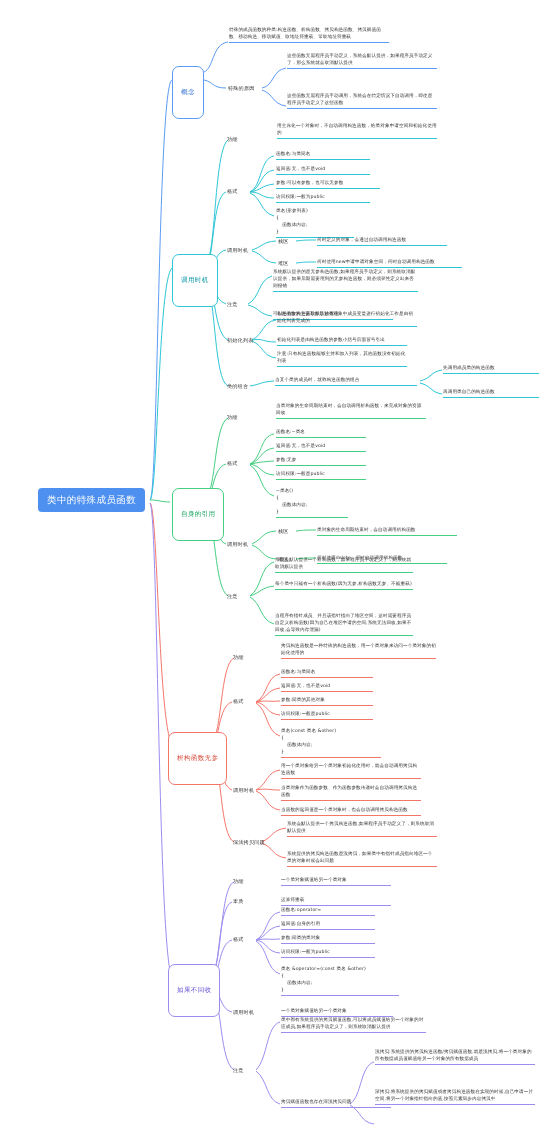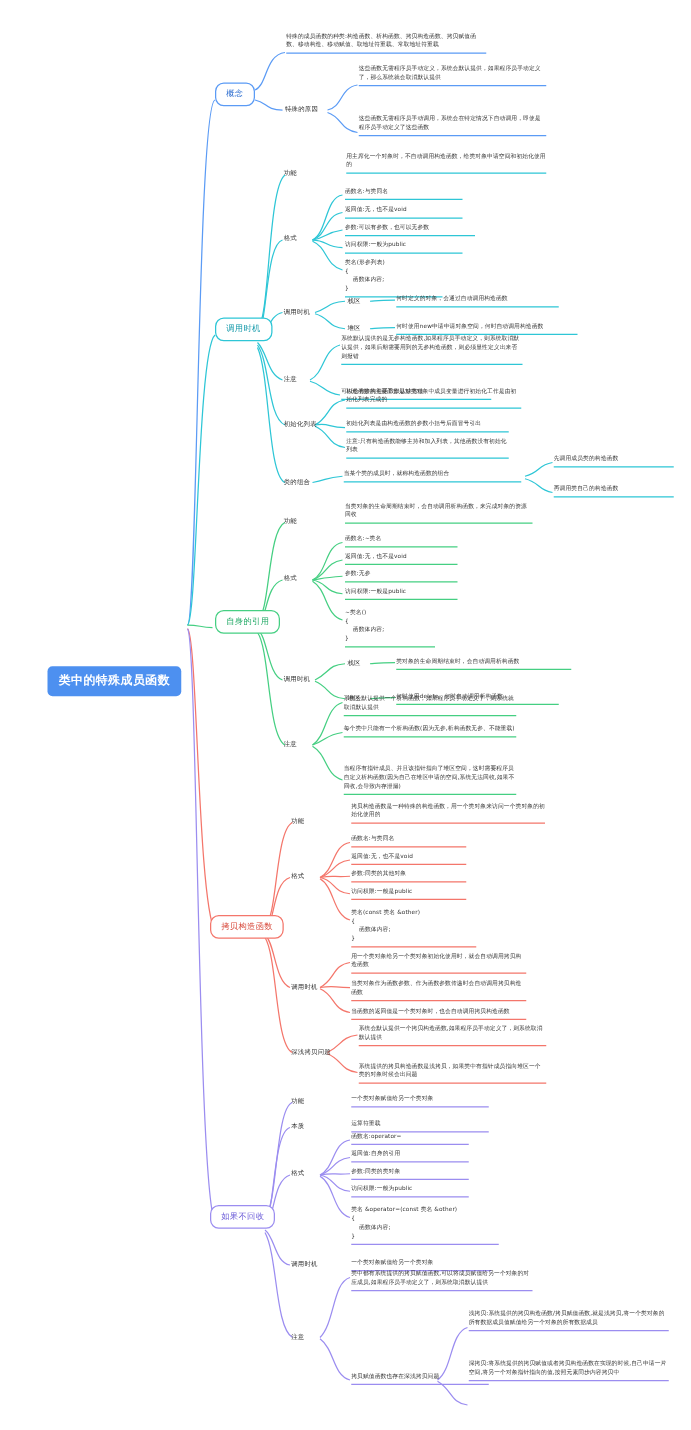--- a/index.html
+++ b/index.html
@@ -11,27 +11,27 @@
   }
   #canvas{position:absolute;left:0;top:0;width:553px;height:1144px;}
   svg.links{position:absolute;left:0;top:0;width:553px;height:1144px;pointer-events:none;}
 
   .node{position:absolute;box-sizing:border-box;}
 
   
   .root{
     background:#4d90f0;color:#fff;border-radius:4px;
     font-size:9.5px;line-height:1;padding:7px 9px;white-space:nowrap;
-    letter-spacing:.4px;font-weight:700;margin-top:45px;
+    letter-spacing:.4px;font-weight:400;
   }
 
   
   .l1{
     background:#fff;border:1px solid #888;border-radius:7px;
-    font-size:6.6px;line-height:1;padding:5px 8px;white-space:nowrap;
+    font-size:6.6px;line-height:1;padding:22px 8px;white-space:nowrap;
     color:#333;letter-spacing:.3px;text-align:center;
   }
 
   
   .l2{
     font-size:5.1px;line-height:1.25;color:#333;white-space:nowrap;
     letter-spacing:.2px;
   }
 
   
@@ -212,21 +212,21 @@
   <div class="node l2" style="left:278px;top:528px;">栈区</div>
   <div class="node l3" style="left:317px;top:526px;width:140px;border-bottom-color:#45cf82;">类对象的生命周期结束时，会自动调用析构函数</div>
   <div class="node l2" style="left:278px;top:556px;">堆区</div>
   <div class="node l3" style="left:317px;top:554px;width:130px;border-bottom-color:#45cf82;">何时使用delete，何时自动调用析构函数</div>
 
   <div class="node l2" style="left:227px;top:593px;">注意</div>
   <div class="node l3" style="left:275px;top:556px;width:138px;border-bottom-color:#45cf82;">系统会默认提供一个析构函数，如果程序员手动定义了，则系统就取消默认提供</div>
   <div class="node l3" style="left:275px;top:580px;width:138px;border-bottom-color:#45cf82;">每个类中只能有一个析构函数(因为无参,析构函数无参、不能重载)</div>
   <div class="node l3" style="left:275px;top:612px;width:138px;border-bottom-color:#45cf82;">当程序有指针成员、并且该指针指向了堆区空间，这时需要程序员自定义析构函数(因为自己在堆区申请的空间,系统无法回收,如果不回收,会导致内存泄漏)</div>
 
-  <div class="node l1" style="left:168px;top:732px;border-color:#f4766b;color:#d84a3c;">拷贝构造函数</div>
+  <div class="node l1" style="left:168px;top:732px;border-color:#f4766b;color:#d84a3c;">析构函数无参</div>
 
   <div class="node l2" style="left:233px;top:654px;">功能</div>
   <div class="node l3" style="left:281px;top:642px;width:155px;border-bottom-color:#f4766b;">拷贝构造函数是一种特殊的构造函数，用一个类对象来访问一个类对象的初始化使用的</div>
 
   <div class="node l2" style="left:233px;top:698px;">格式</div>
   <div class="node l3" style="left:281px;top:668px;width:92px;border-bottom-color:#f4766b;">函数名:与类同名</div>
   <div class="node l3" style="left:281px;top:682px;width:92px;border-bottom-color:#f4766b;">返回值:无，也不是void</div>
   <div class="node l3" style="left:281px;top:696px;width:92px;border-bottom-color:#f4766b;">参数:同类的其他对象</div>
   <div class="node l3" style="left:281px;top:710px;width:92px;border-bottom-color:#f4766b;">访问权限:一般是public</div>
   <div class="node l3 code" style="left:281px;top:728px;width:100px;border-bottom:0.8px solid #f4766b;white-space:pre;">类名(const 类名 &amp;other)

